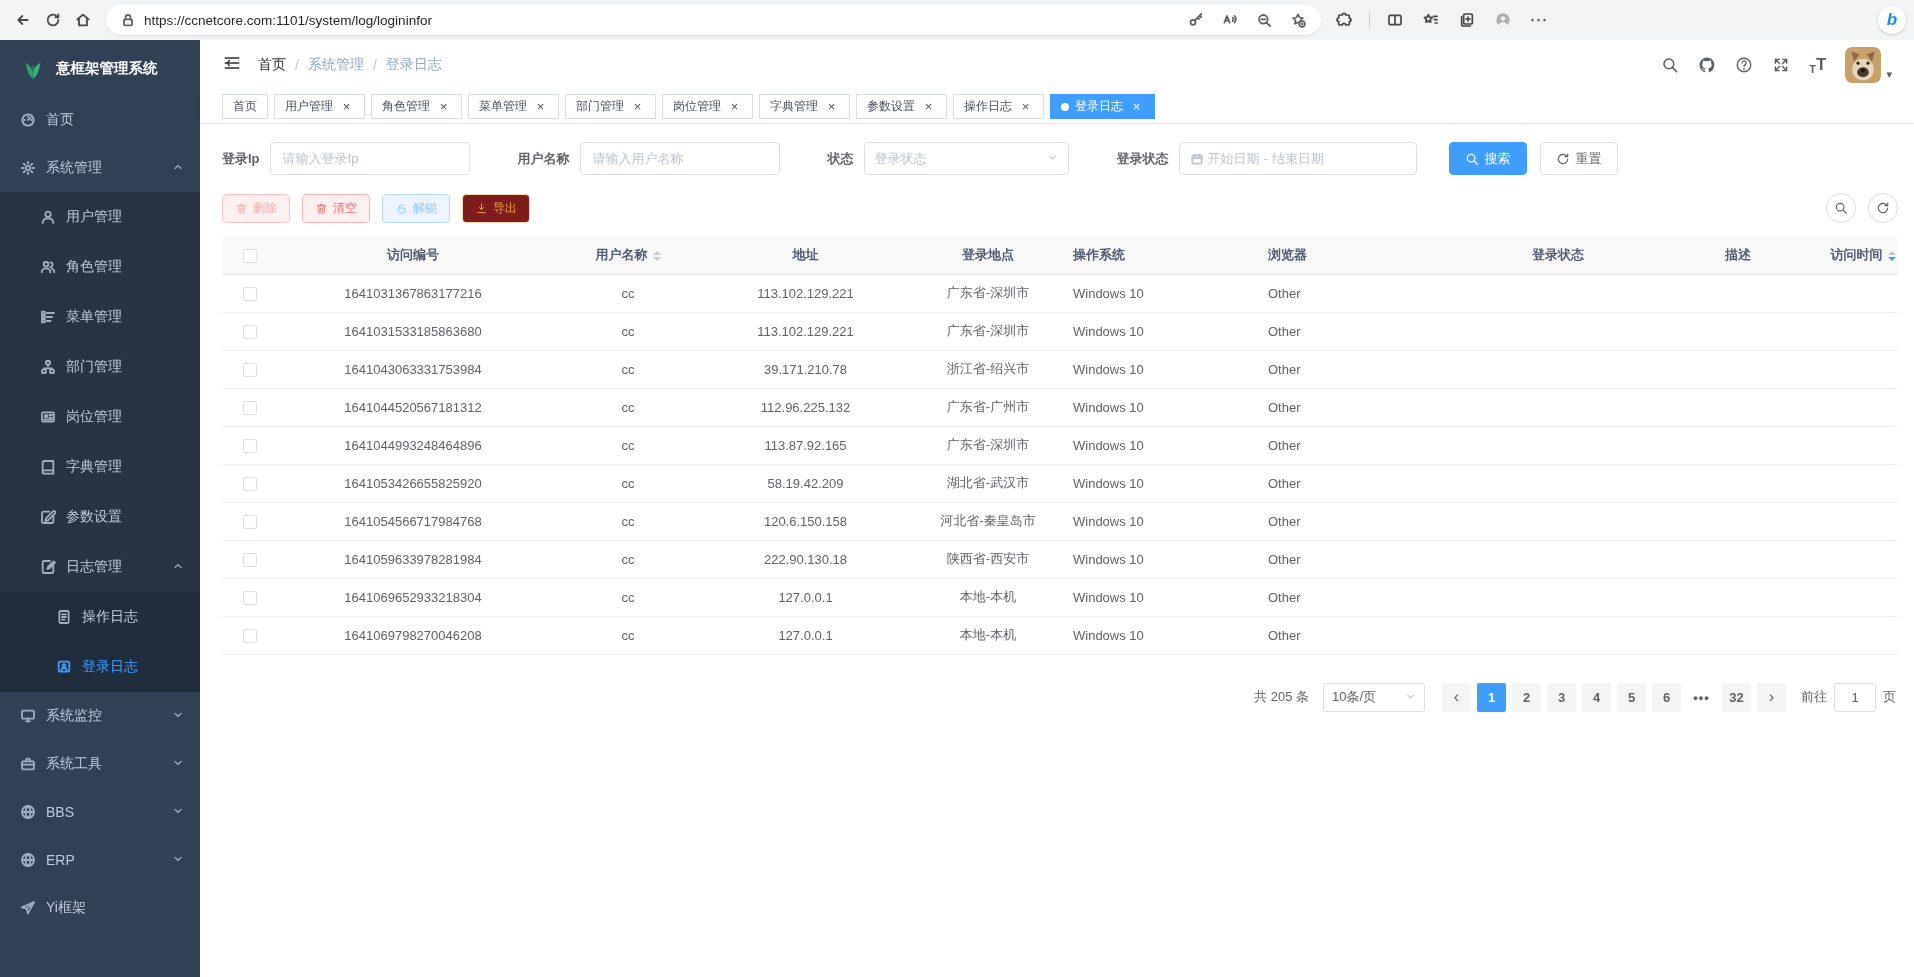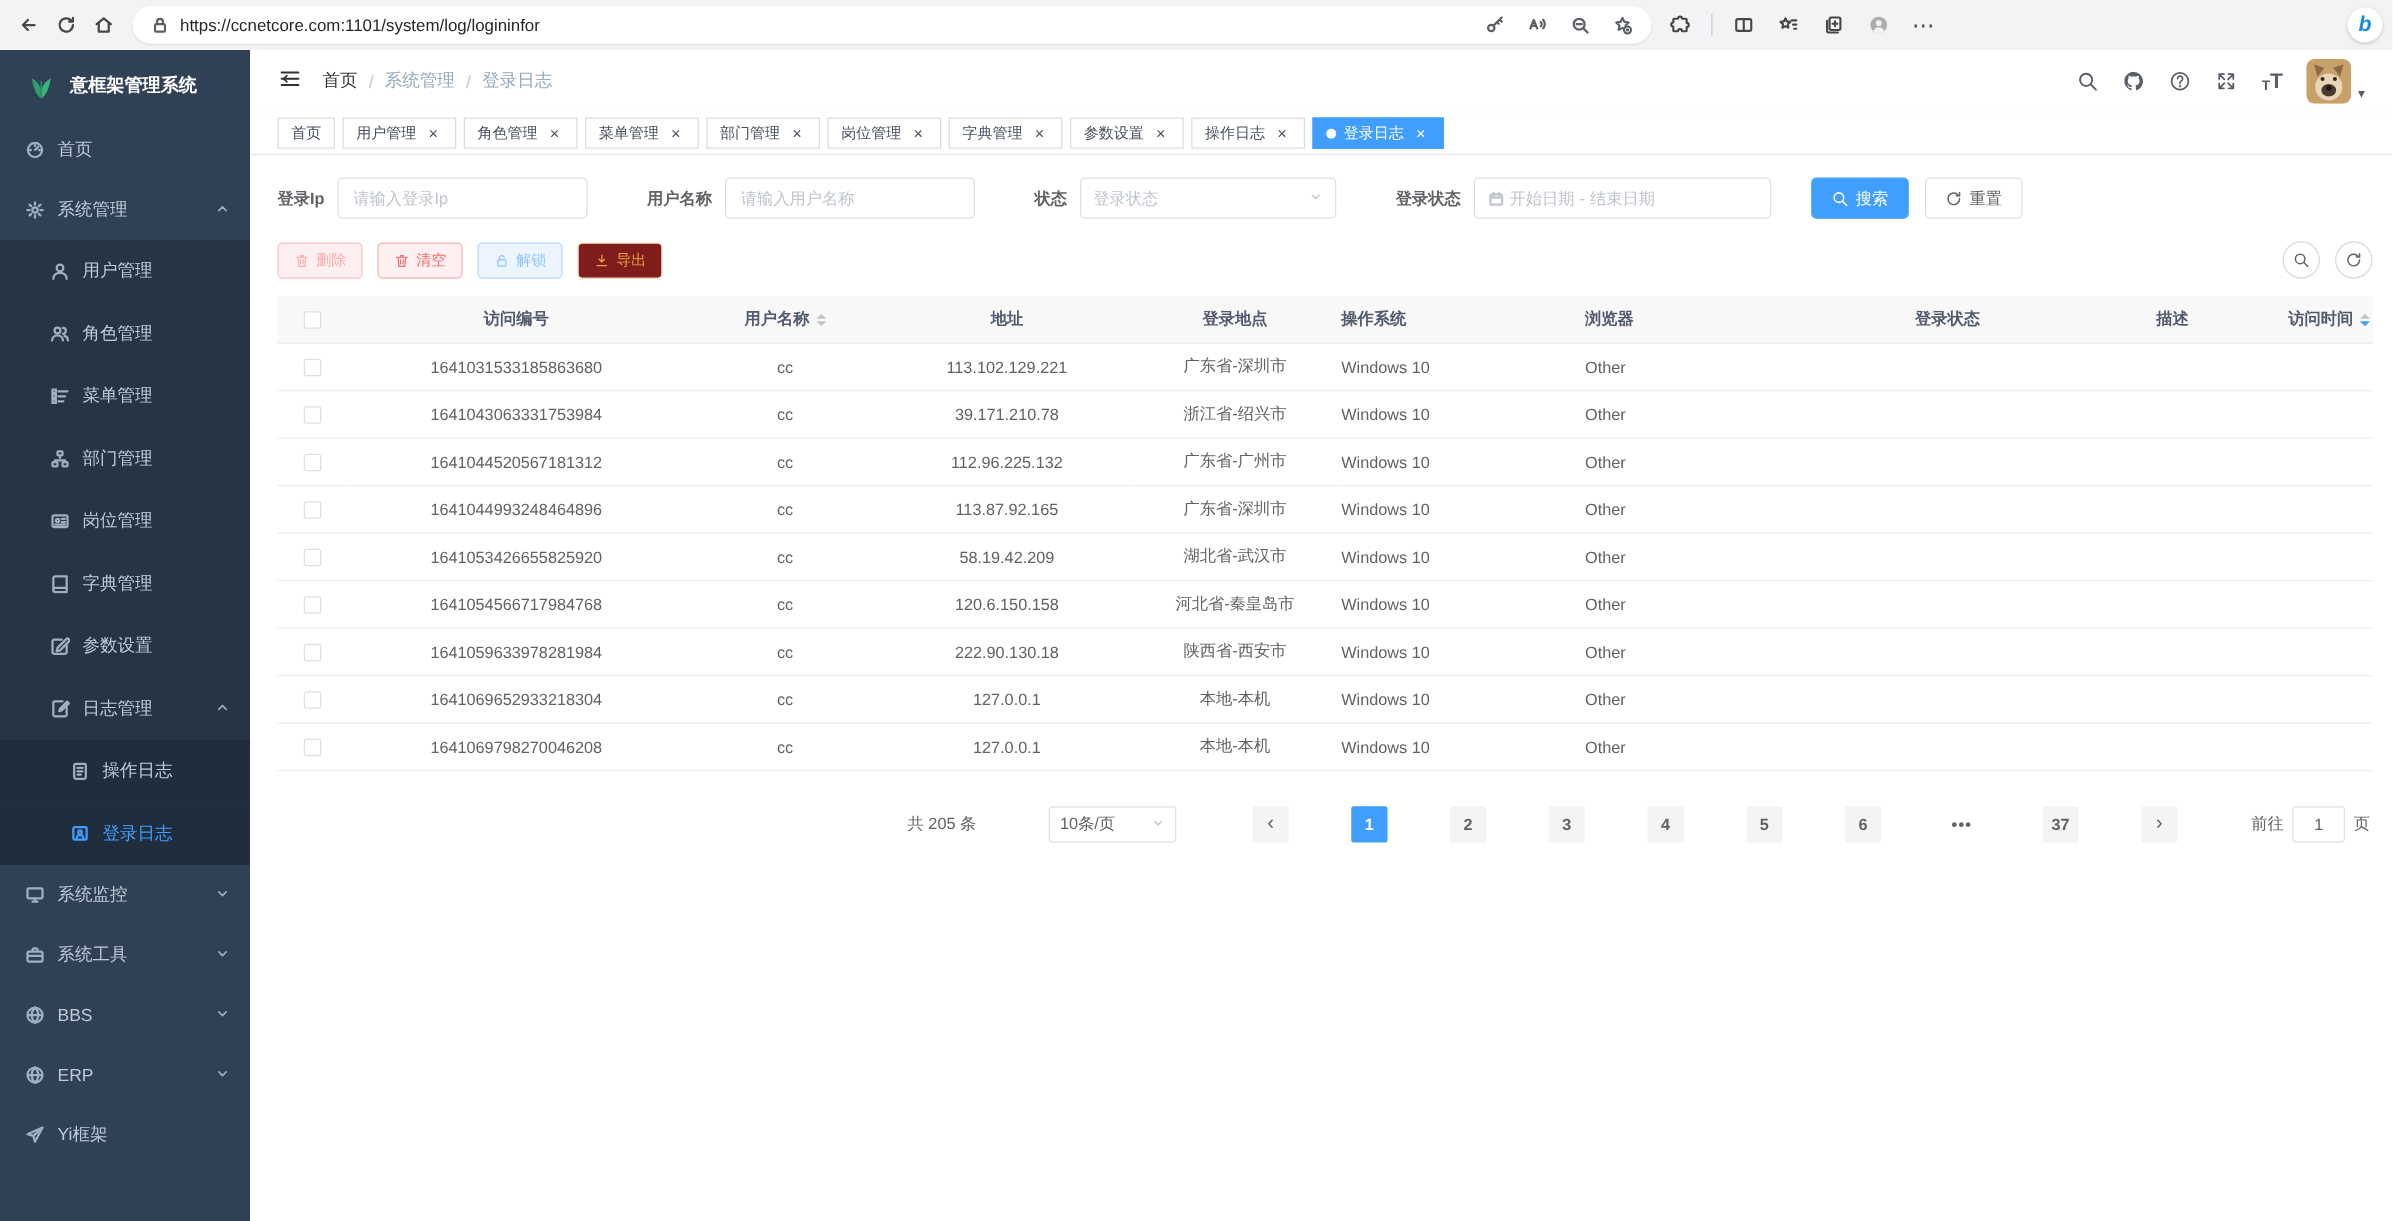--- a/index.html
+++ b/index.html
@@ -109,21 +109,21 @@
   th.al, td.al { text-align:left; }
   .checkbox { width:14px; height:14px; border:1px solid #dcdfe6; border-radius:2px; background:#fff;
     display:inline-block; vertical-align:middle; cursor:pointer; }
   .caret { display:inline-flex; flex-direction:column; margin-left:5px; vertical-align:middle; }
   .caret i { width:0; height:0; border:4px solid transparent; display:block; }
   .caret .up { border-bottom-color:#c0c4cc; margin-bottom:2px; border-top-width:0; }
   .caret .dn { border-top-color:#c0c4cc; border-bottom-width:0; }
   .caret.desc .dn { border-top-color:#409eff; }
 
   .pager { display:flex; align-items:center; justify-content:flex-end; margin-top:28px; padding-right:2px;
-    font-size:13px; color:#606266;gap:44px; }
+    font-size:13px; color:#606266; }
   .pager-total { margin-right:14px; }
   .size-select { width:102px; height:29px; border:1px solid #dcdfe6; border-radius:3px; display:flex; align-items:center;
     padding:0 8px; color:#606266; margin-right:14px; cursor:pointer; font-size:13px; }
   .size-select .chev { margin-left:auto; color:#c0c4cc; }
   .page-btn { min-width:29px; height:29px; padding:0 4px; border-radius:2px; display:inline-flex; align-items:center;
     justify-content:center; margin:0 3px; background:#f4f4f5; color:#606266; cursor:pointer; font-weight:600; }
   .page-btn.active { background:#409eff; color:#fff; }
   .page-btn.ellipsis { background:transparent; color:#606266; letter-spacing:1px; }
   .pg-arrow { font-size:16px; font-weight:400; }
   .goto { display:flex; align-items:center; gap:7px; margin-left:12px; }
@@ -620,20 +620,32 @@
             <th><span>登录状态</span></th>
             <th><span>描述</span></th>
             <th><span>访问时间</span><span class="caret desc">
                   <i class="up"></i>
                   <i class="dn"></i>
                 </span></th>
           </tr>
         </thead>
         <tbody>
 
+            <tr>
+              <td><span class="checkbox"></span></td>
+              <td>1641031367863177216</td>
+              <td>cc</td>
+              <td>113.102.129.221</td>
+              <td>广东省-深圳市</td>
+              <td class="al">Windows 10</td>
+              <td class="al">Other</td>
+              <td></td>
+              <td></td>
+              <td></td>
+            </tr>
 
             <tr>
               <td><span class="checkbox"></span></td>
               <td>1641031533185863680</td>
               <td>cc</td>
               <td>113.102.129.221</td>
               <td>广东省-深圳市</td>
               <td class="al">Windows 10</td>
               <td class="al">Other</td>
               <td></td>
@@ -766,21 +778,21 @@
             <span class="page-btn">3</span>
           
             <span class="page-btn">4</span>
           
             <span class="page-btn">5</span>
           
             <span class="page-btn">6</span>
           
             <span class="page-btn ellipsis">•••</span>
           
-            <span class="page-btn">37</span>
+            <span class="page-btn">32</span>
           </span>
         <span class="page-btn pg-arrow">›</span>
         <div class="goto">
           <span>前往</span>
           <input value="1" style="">
           <span>页</span>
         </div>
       </div>
 
     </div>

